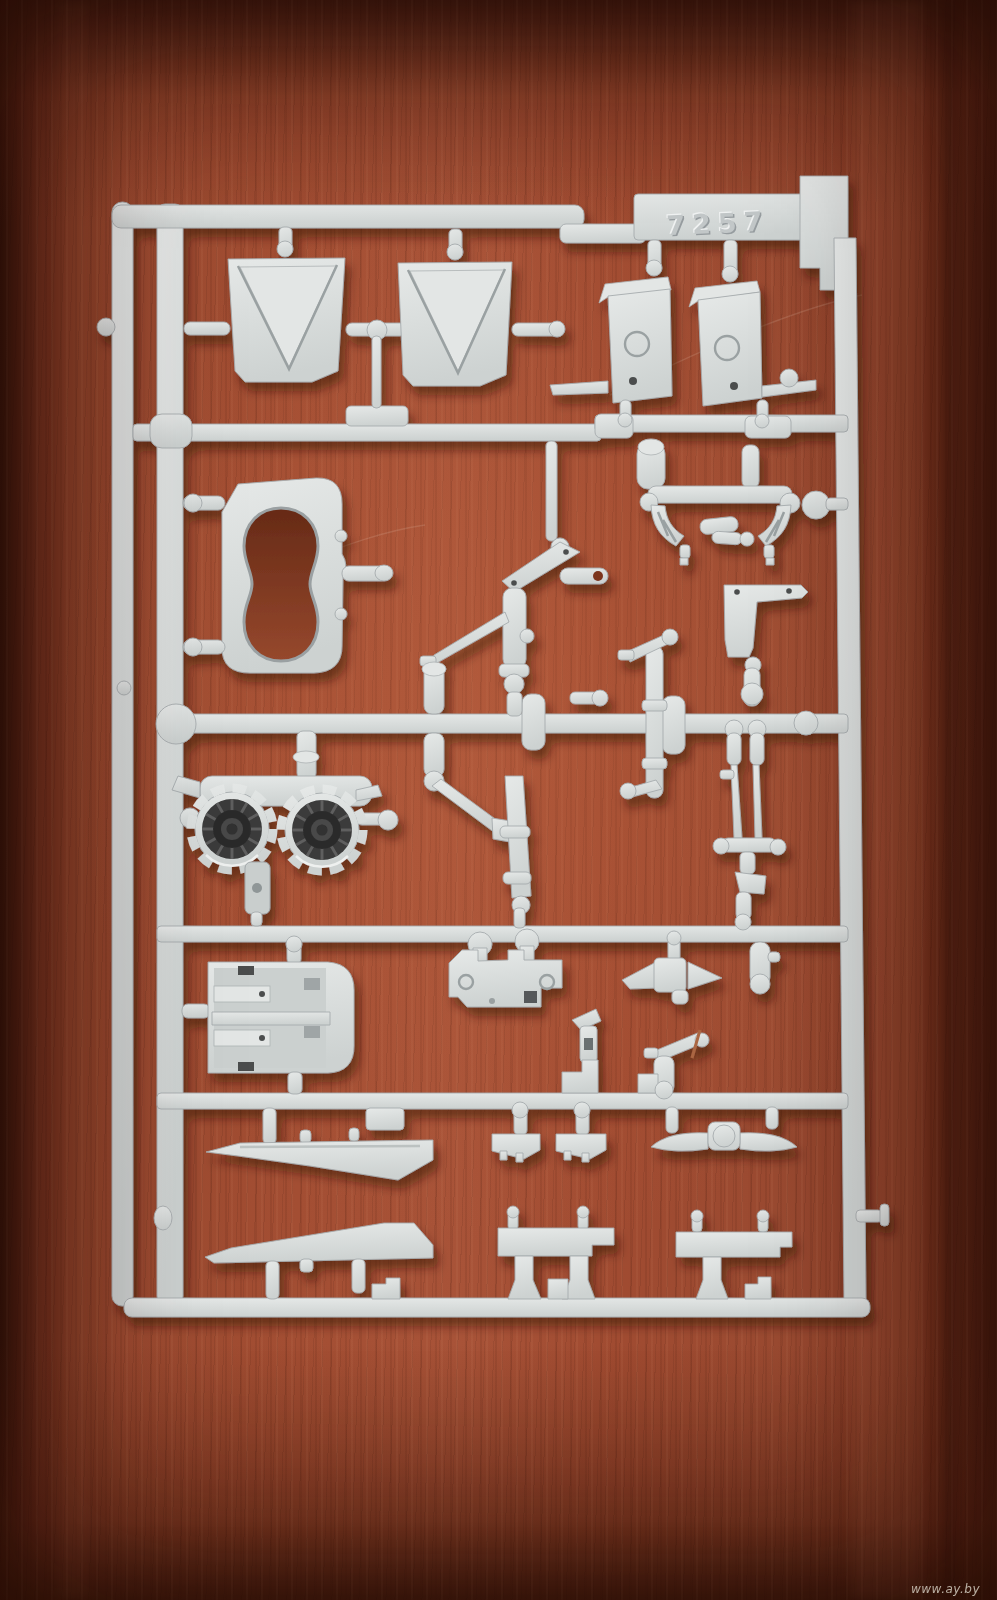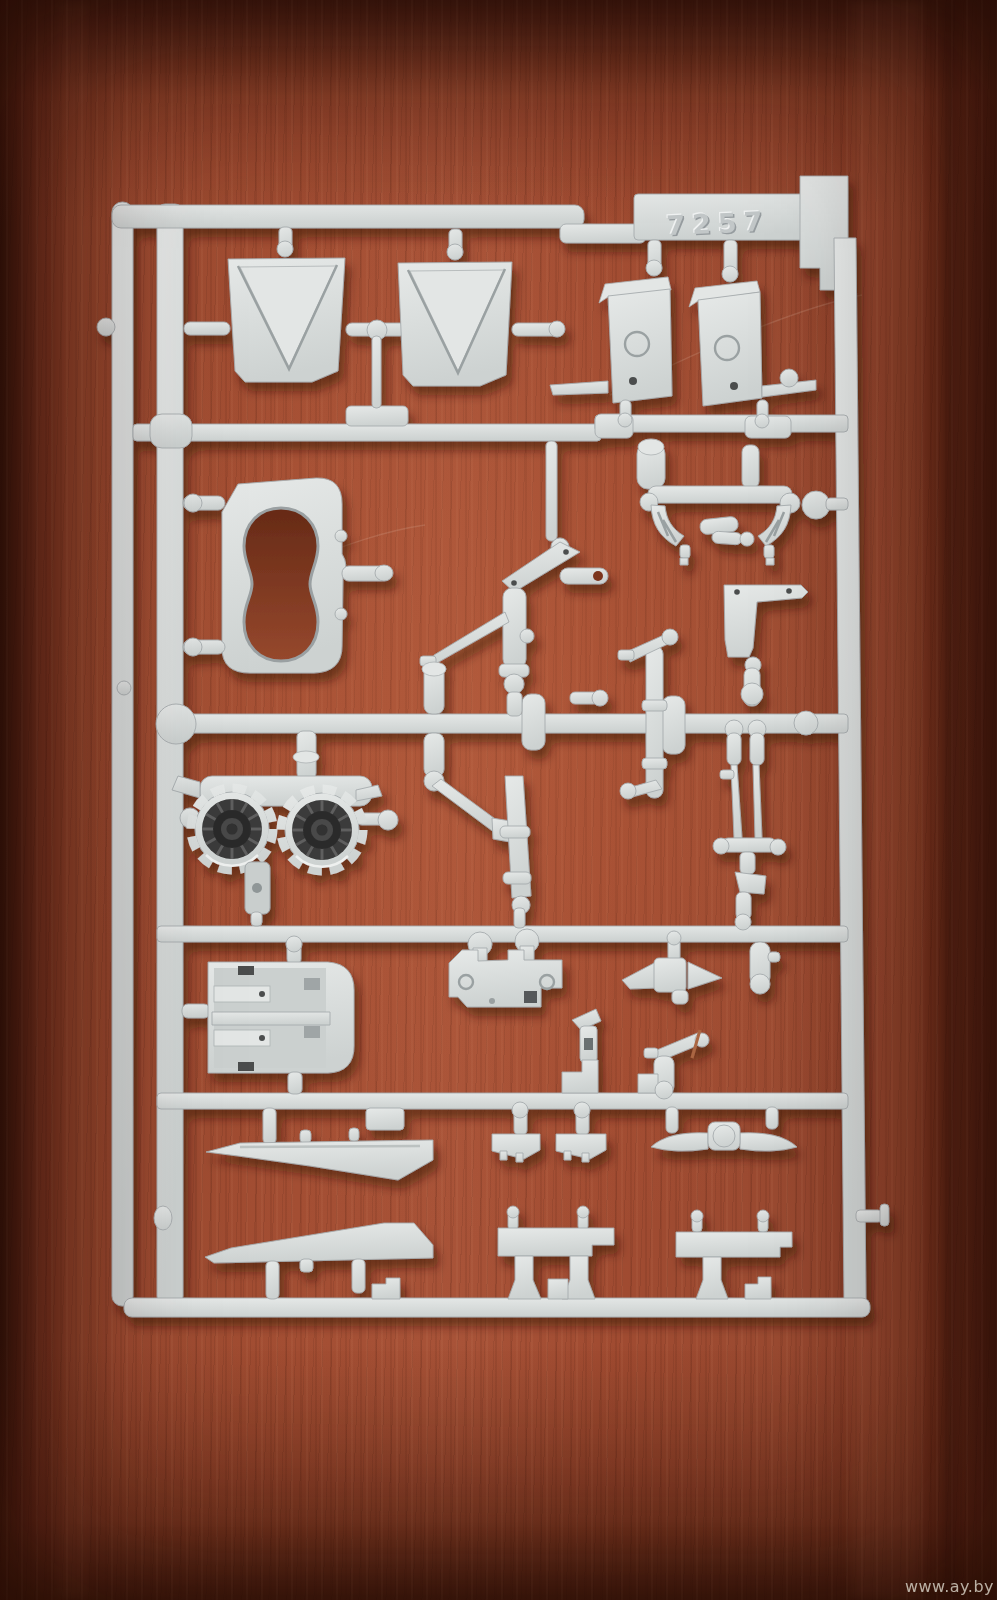--- a/index.html
+++ b/index.html
@@ -21,22 +21,22 @@
   .s2{left:944px;width:13px;background:rgba(40,12,5,.28);}
   .s3{left:58px;width:30px;background:rgba(220,130,90,.08);}
   svg{position:absolute;left:0;top:0;}
   .sp{fill:url(#gg);stroke:#a6acae;stroke-width:.9;stroke-linejoin:round;}
   .spl{fill:#e3e6e5;stroke:#adb3b4;stroke-width:.8;}
   .rim{fill:none;stroke:#9aa1a2;stroke-width:2.4;}
   .hole{fill:#4b4e4e;}
   .vline{stroke:#9aa1a2;stroke-width:2.5;fill:none;}
   .embD{fill:#979da0;} .embL{fill:#f1f3f3;} .embM{fill:#c3c8c9;}
   .idtext{font-family:"DejaVu Sans",sans-serif;font-size:27px;font-weight:bold;letter-spacing:7px;}
-  .watermark{position:absolute;right:3px;bottom:4px;font-size:16px;color:#d8d2c6;opacity:.82;
-    letter-spacing:.5px;text-shadow:0 1px 2px rgba(60,25,10,.8);}
+  .watermark{position:absolute;right:17px;bottom:4px;font-size:12px;color:#d8d2c6;opacity:.82;
+    letter-spacing:.5px;text-shadow:0 1px 2px rgba(60,25,10,.8);font-style:italic;}
 </style>
 </head>
 <body>
 
 <div class="photo">
   <div class="streak s1"></div>
   <div class="streak s2"></div>
   <div class="streak s3"></div>
 
   <svg width="997" height="1600" viewBox="0 0 997 1600">

